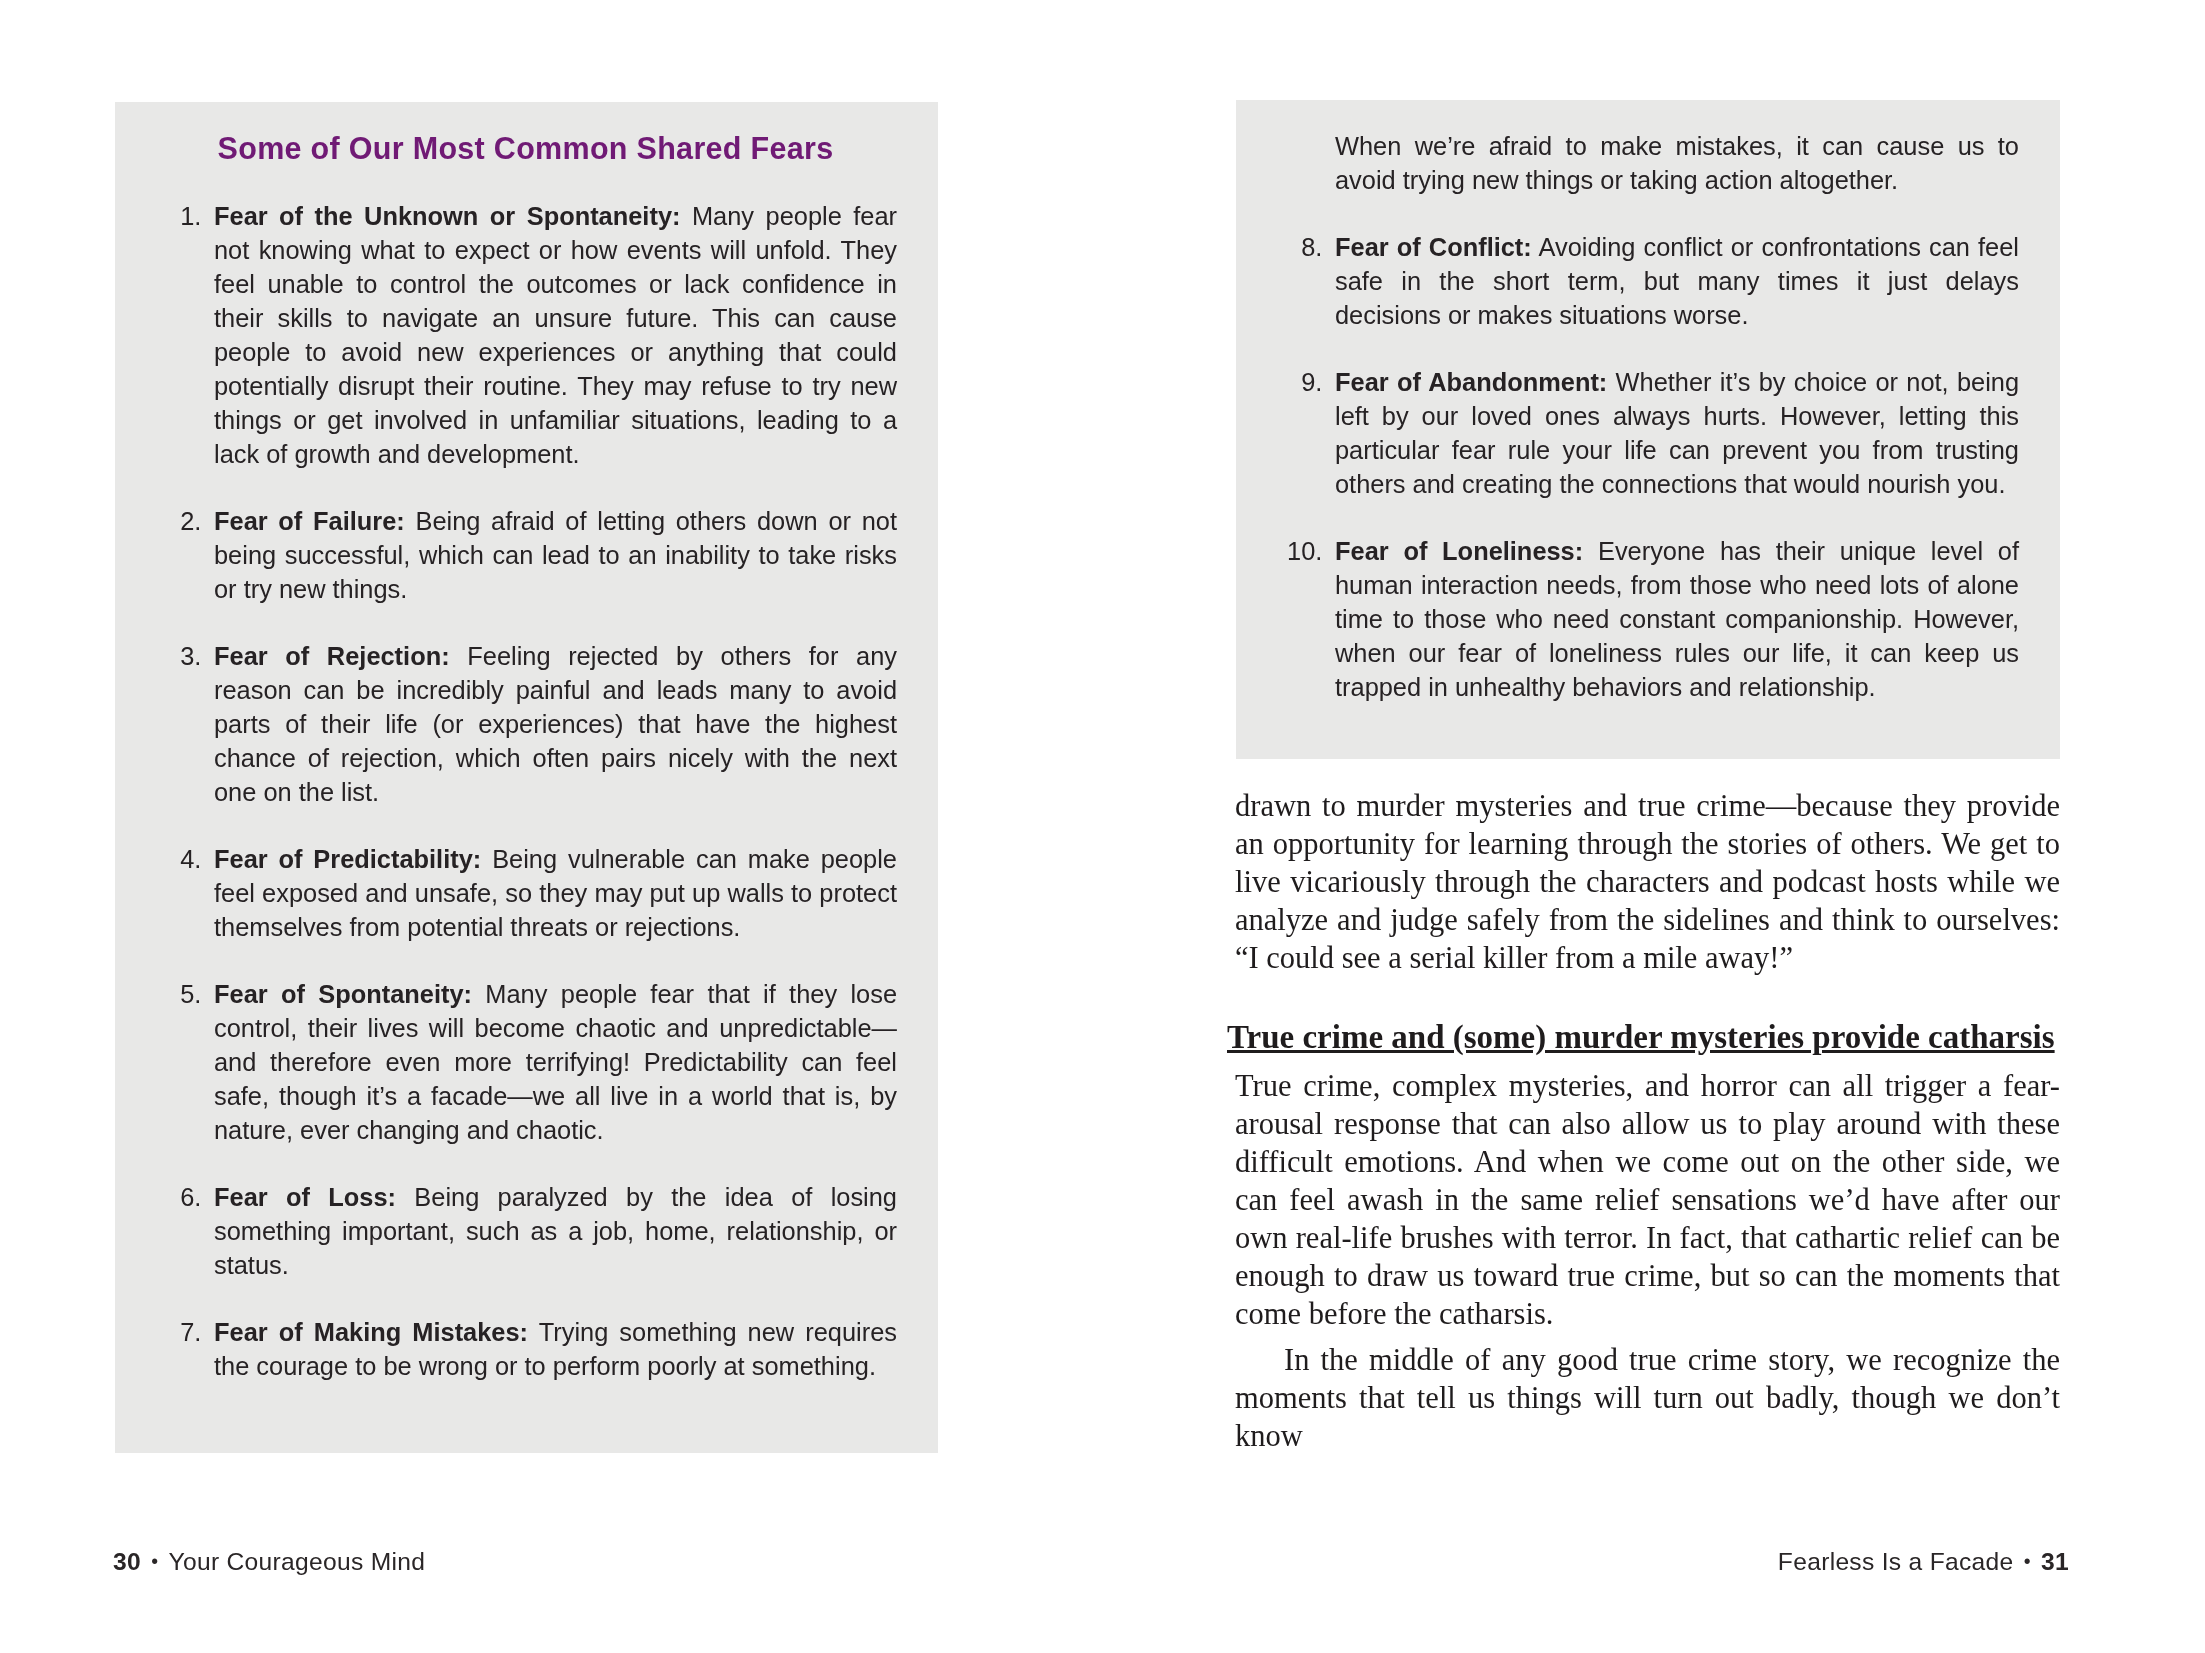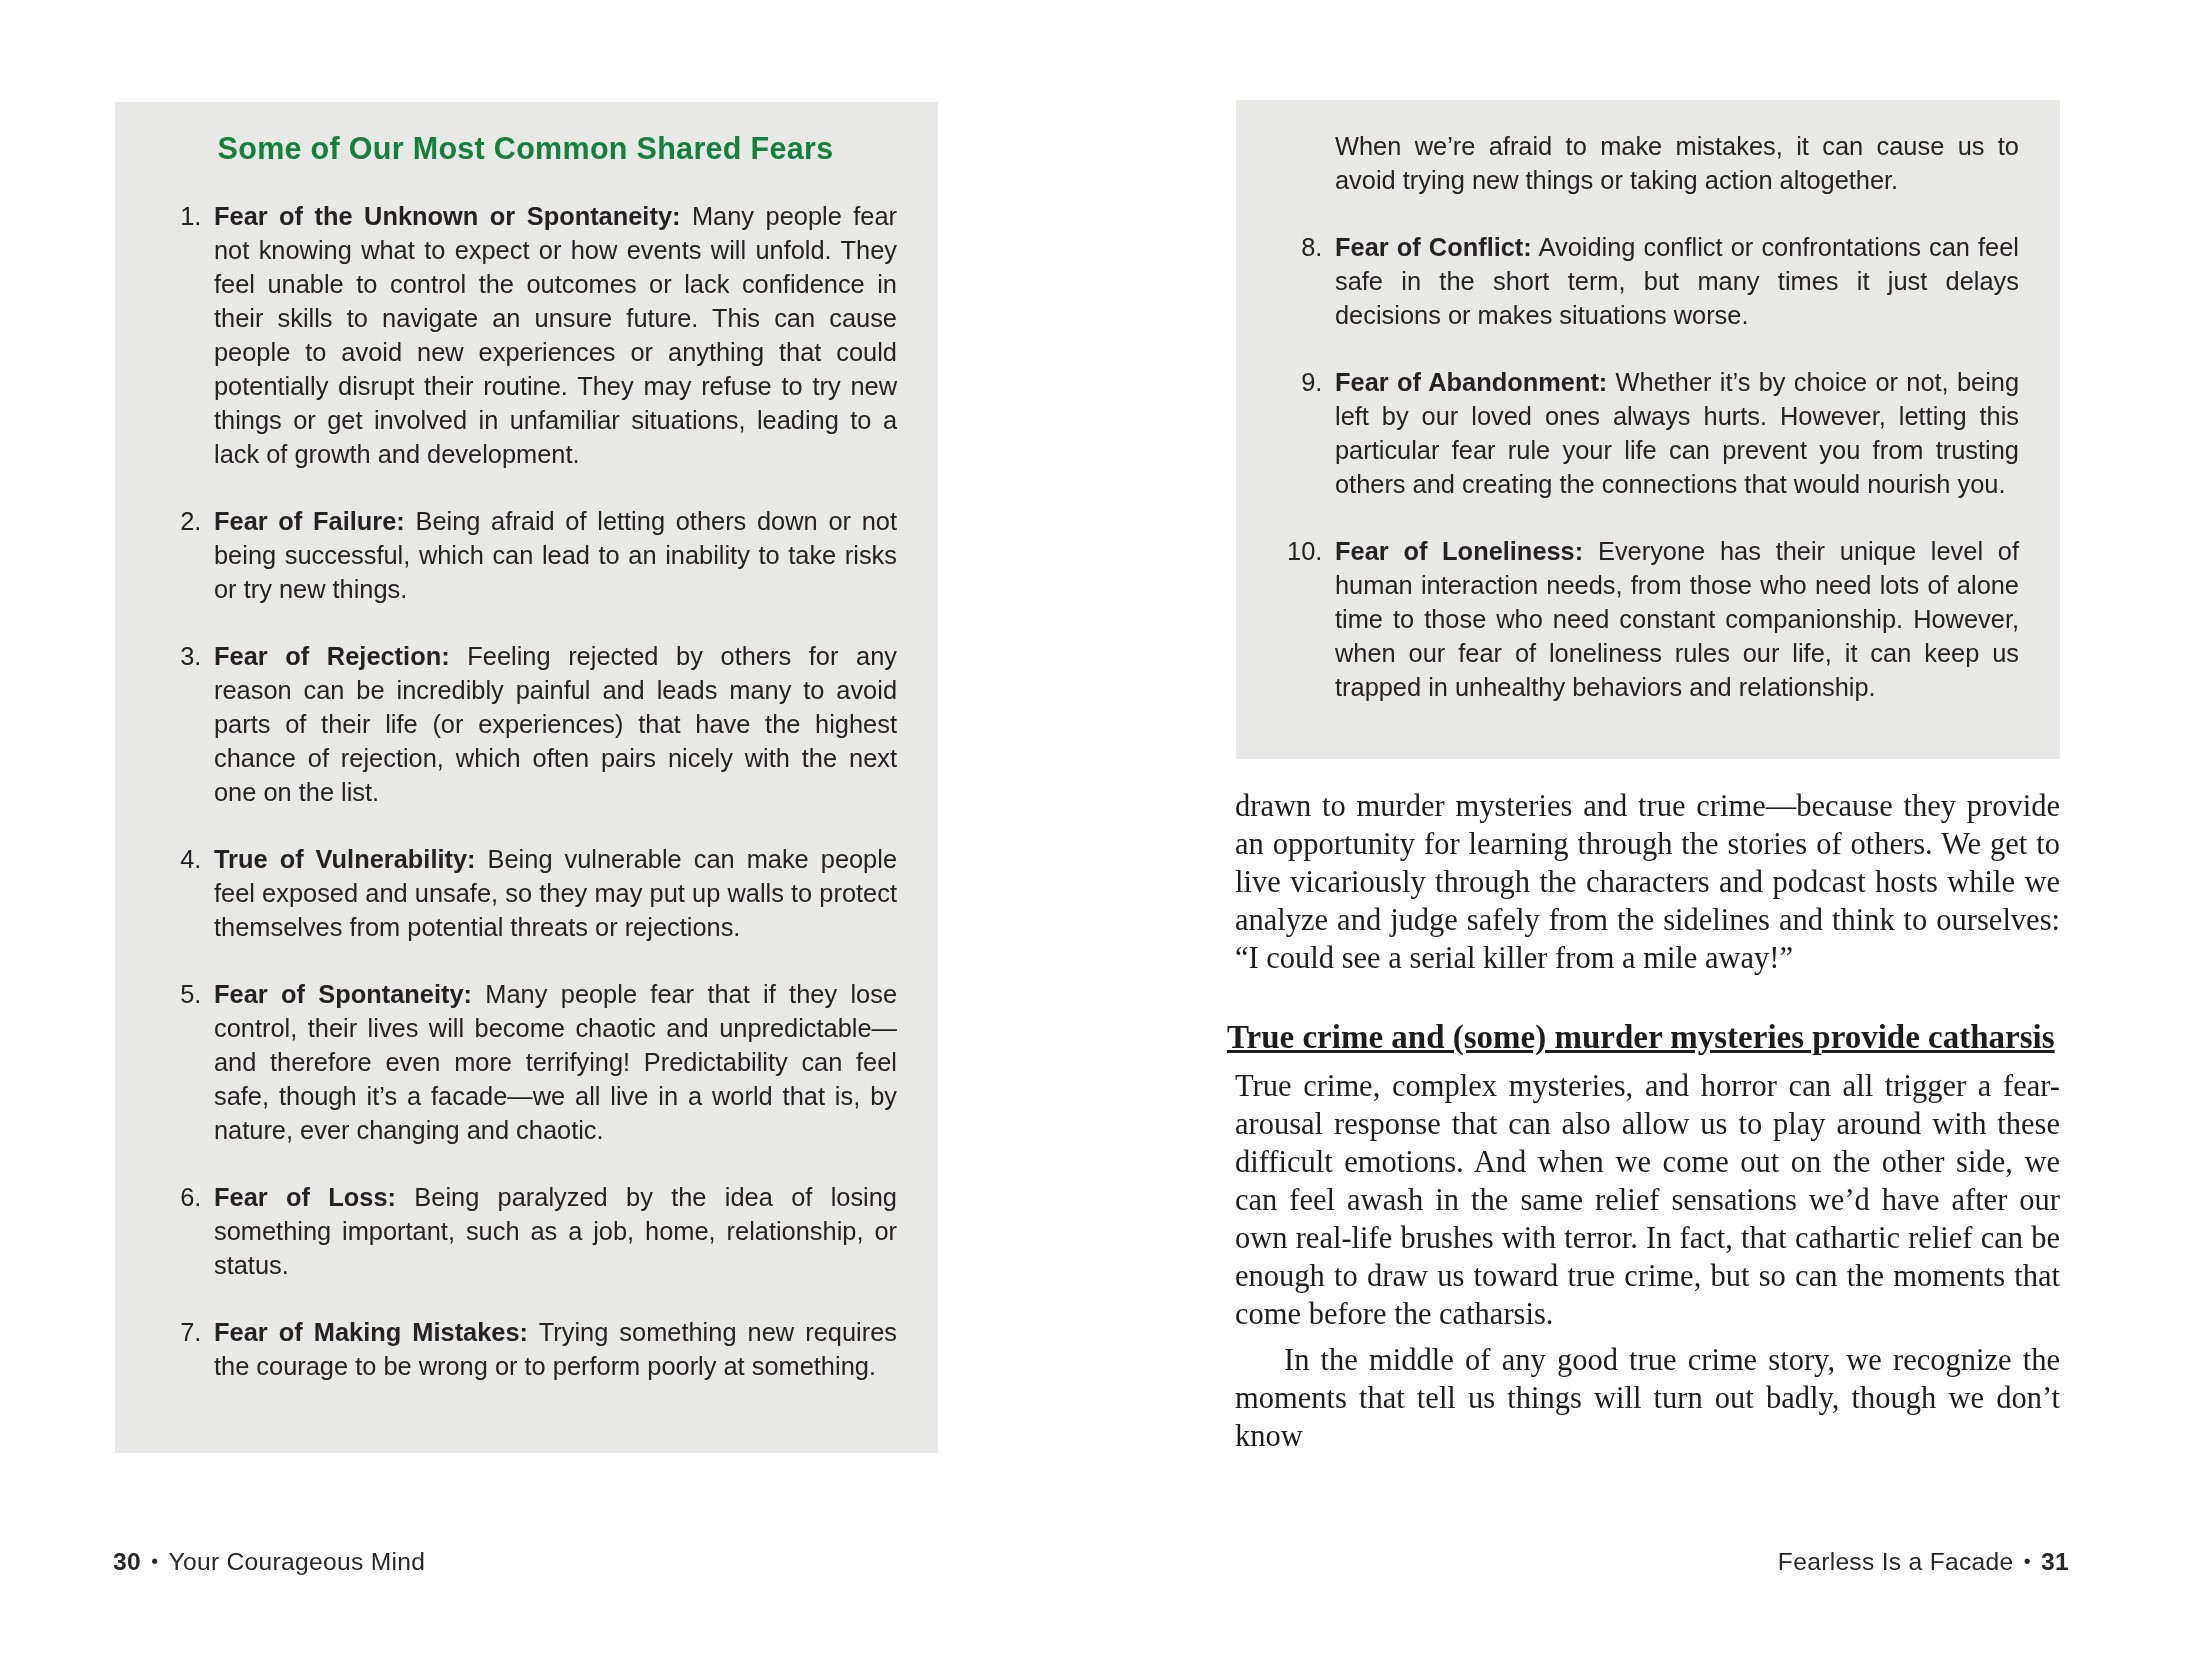--- a/index.html
+++ b/index.html
@@ -28,21 +28,21 @@
     width: 824px; min-height: 659px;
     padding: 24px 41px 37px 39px;
   }
 
   .box-title {
     font-size: 30.5px;
     font-weight: bold;
     text-align: center;
     letter-spacing: 0.3px;
     margin: 3.4px 0 18.7px 0;
-    color: #15803d;
+    color: #701a75;
   }
   .box-intro {
     font-size: 25.4px;
     line-height: 34px;
     margin: 0;
   }
 
   .fear-item {
     display: flex;
     margin-top: 33px;
@@ -138,21 +138,21 @@
         <div class="fear-num">3.</div>
         <div class="fear-text">
           <span class="fear-title">Fear of Rejection:</span>
           <span>Feeling rejected by others for any reason can be incredibly painful and leads many to avoid parts of their life (or experiences) that have the highest chance of rejection, which often pairs nicely with the next one on the list.</span>
         </div>
       </div>
 
       <div class="fear-item">
         <div class="fear-num">4.</div>
         <div class="fear-text">
-          <span class="fear-title">True of Vulnerability:</span>
+          <span class="fear-title">Fear of Predictability:</span>
           <span>Being vulnerable can make people feel exposed and unsafe, so they may put up walls to protect themselves from potential threats or rejections.</span>
         </div>
       </div>
 
       <div class="fear-item">
         <div class="fear-num">5.</div>
         <div class="fear-text">
           <span class="fear-title">Fear of Spontaneity:</span>
           <span>Many people fear that if they lose control, their lives will become chaotic and unpredictable—and therefore even more terrifying! Predictability can feel safe, though it’s a facade—we all live in a world that is, by nature, ever changing and chaotic.</span>
         </div>

